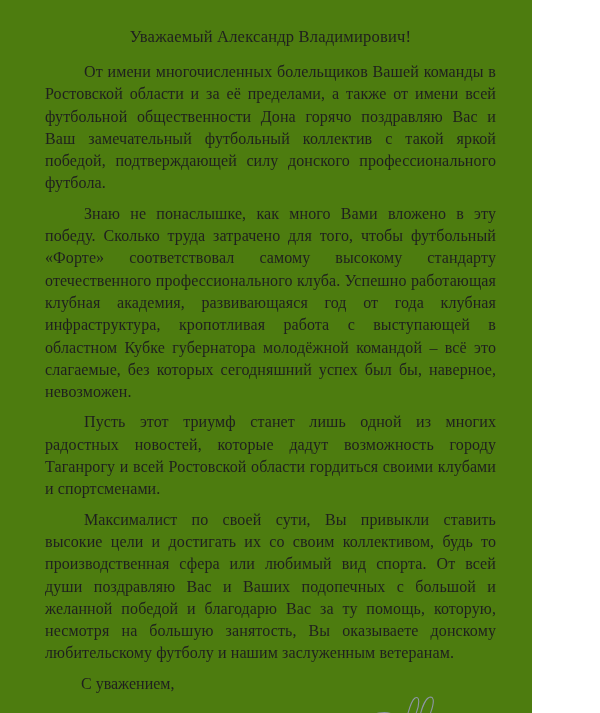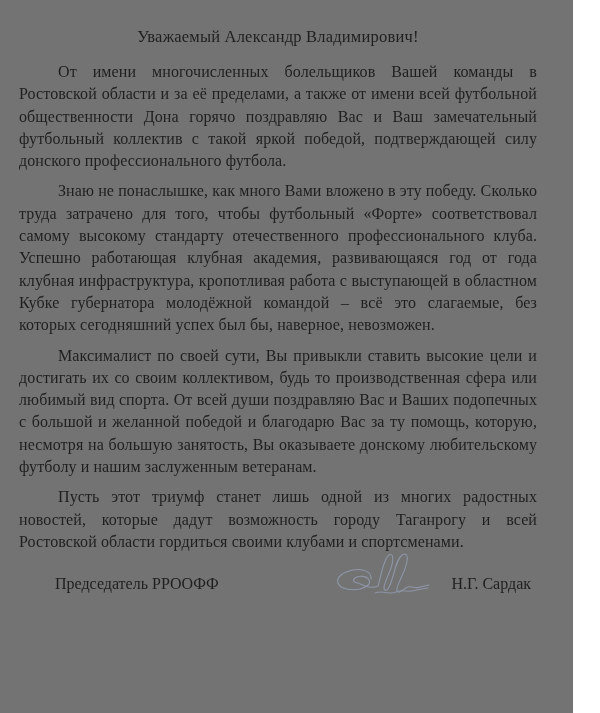--- a/index.html
+++ b/index.html
@@ -9,24 +9,24 @@
   body {
     width: 600px;
     height: 713px;
     background: #ffffff;
     overflow: hidden;
     font-family: "Liberation Serif", "DejaVu Serif", serif;
     color: #1f1f1f;
   }
   .page {
     box-sizing: border-box;
-    width: 573px;
+    width: 532px;
     height: 713px;
-    padding: 26px 36px 0 19px;
-    background: #737373;
+    padding: 26px 36px 0 45px;
+    background: #4d7c0f;
   }
   .salutation {
     margin: 0 0 13px 0;
     font-size: 16.5px;
     line-height: 22px;
     font-weight: 400;
     text-align: center;
     letter-spacing: 0.2px;
   }
   p.body-par {
@@ -75,25 +75,26 @@
 <body>
 
 <div class="page">
 
   <h1 class="salutation">Уважаемый Александр Владимирович!</h1>
 
   <p class="body-par">От имени многочисленных болельщиков Вашей команды в Ростовской области и за её пределами, а также от имени всей футбольной общественности Дона горячо поздравляю Вас и Ваш замечательный футбольный коллектив с такой яркой победой, подтверждающей силу донского профессионального футбола.</p>
 
   <p class="body-par">Знаю не понаслышке, как много Вами вложено в эту победу. Сколько труда затрачено для того, чтобы футбольный «Форте» соответствовал самому высокому стандарту отечественного профессионального клуба. Успешно работающая клубная академия, развивающаяся год от года клубная инфраструктура, кропотливая работа с выступающей в областном Кубке губернатора молодёжной командой – всё это слагаемые, без которых сегодняшний успех был бы, наверное, невозможен.</p>
 
+  <p class="body-par">Пусть этот триумф станет лишь одной из многих радостных новостей, которые дадут возможность городу Таганрогу и всей Ростовской области гордиться своими клубами и спортсменами.</p>
+
   <p class="body-par">Максималист по своей сути, Вы привыкли ставить высокие цели и достигать их со своим коллективом, будь то производственная сфера или любимый вид спорта. От всей души поздравляю Вас и Ваших подопечных с большой и желанной победой и благодарю Вас за ту помощь, которую, несмотря на большую занятость, Вы оказываете донскому любительскому футболу и нашим заслуженным ветеранам.</p>
 
-  <p class="body-par">Пусть этот триумф станет лишь одной из многих радостных новостей, которые дадут возможность городу Таганрогу и всей Ростовской области гордиться своими клубами и спортсменами.</p>
 
-
+  <p class="single-line">С уважением,</p>
 
   <div class="sig-row">
 
     <span class="sig-title">Председатель РРООФФ</span>
 
     <svg class="sig-scribble" viewBox="0 0 102 54" aria-hidden="true">
       <path fill="none" stroke-width="1.1" stroke-linecap="round" d="M 40,32 C 41,25 32,21 22,23 C 12,25 5,30 7,36 C 9,42 20,44 29,42 C 36,40 40,37 38,33 C 36,29 28,28 24,31 C 21,33 23,36 27,36 C 33,39 41,42 47,39 C 50,30 52,12 58,8 C 63,5 63,15 58,26 C 55,34 51,42 54,43 C 57,45 60,36 63,26 C 65,17 69,7 74,7 C 79,8 75,21 70,31 C 67,38 64,44 67,45 C 70,46 73,41 77,40 C 81,39 85,42 89,40 L 98,38" stroke="#8e96a8"></path>
       <path fill="none" stroke-width="1.0" stroke-linecap="round" d="M 44,46 C 52,43 58,48 65,45 C 71,42 78,46 85,43 L 97,41" stroke="#8e96a8"></path>
     </svg>
 

